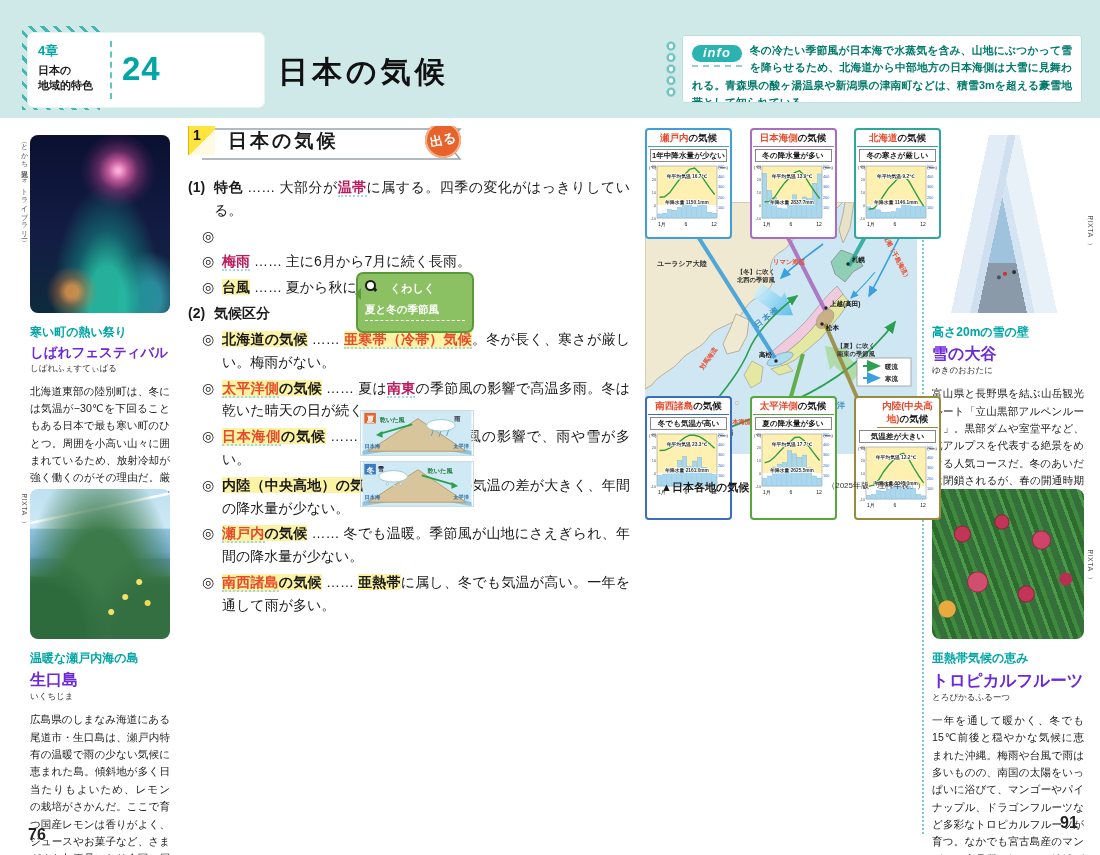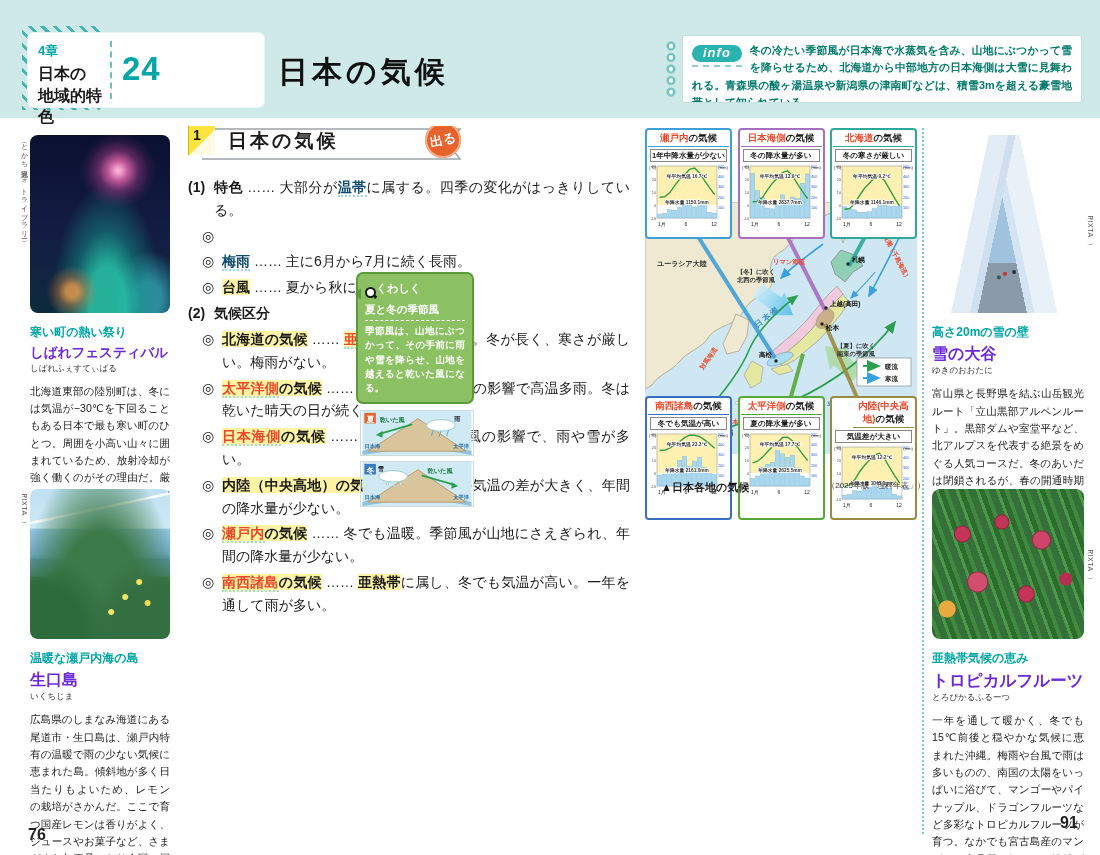--- a/index.html
+++ b/index.html
@@ -7,21 +7,21 @@
   .page { position:relative; width:1100px; height:855px; background:#fff; overflow:hidden; color:#1a1a1a; }
 
   
   .topband { position:absolute; top:0; left:0; width:1100px; height:118px; background:#cfe9e8; }
   .hatch { position:absolute; left:22px; top:26px; width:78px; height:84px;
            background:repeating-linear-gradient(45deg,#45b5b2 0 3px,#cfe9e8 3px 9px); }
   .headerbox { position:absolute; left:28px; top:33px; width:236px; height:74px; background:#fff;
                border-radius:6px; display:flex; align-items:stretch; box-shadow:0 0 0 1px #e8f4f4; }
   .chapter { width:82px; padding:9px 4px 6px 10px; }
   .chapter .ch-num { color:#00a6a6; font-weight:bold; font-size:13px; }
-  .chapter .ch-sub { font-size:16px; font-weight:bold; line-height:1.35; margin-top:3px; }
+  .chapter .ch-sub { font-size:11px; font-weight:bold; line-height:1.35; margin-top:3px; }
   .ch-div { border-left:2px dashed #5fc4c2; margin:8px 0; }
   .lesson-num { font-size:33px; color:#00a6a6; font-weight:bold; padding:17px 6px 0 10px; letter-spacing:1px; }
   .page-title { position:absolute; left:278px; top:52px; font-size:30px; font-weight:bold; letter-spacing:4px; color:#111; }
 
   .coil { position:absolute; left:664px; top:40px; width:14px; height:58px;
           background:radial-gradient(circle at 7px 6px, #fff 2px, #6fc4c2 2.5px, #6fc4c2 4px, transparent 5px);
           background-size:14px 11.5px; }
   .infobox { position:absolute; left:682px; top:35px; width:400px; height:68px; background:#fff;
              border:1.5px solid #bfe0e0; border-radius:3px; padding:6px 9px 4px 9px; overflow:hidden; }
   .info-badge-wrap { float:left; margin:1px 8px 2px 0; text-align:center; }
@@ -90,42 +90,42 @@
            background:#e8622c; color:#fff; font-weight:bold; display:flex; align-items:center; justify-content:center;
            transform:rotate(-12deg); font-size:13px; letter-spacing:0; box-shadow:inset 0 0 0 2px #f8b08a; }
   .mcontent { position:relative; margin-top:10px; font-size:14px; line-height:1.63; }
   .mline { display:flex; margin-bottom:3px; }
   .mline .marker { flex:0 0 26px; font-weight:bold; }
   .mline.lv2 { padding-left:14px; }
   .mline.lv2 .marker { flex:0 0 20px; font-weight:normal; color:#222; }
   .mline.narrow .mbody { margin-right:132px; }
   .mbody { flex:1; text-align:justify; }
   .s-p { } .s-bold { font-weight:bold; }
-  .s-red { color:#0c4a6e; font-weight:bold; border-bottom:2px dotted #9fd8ef; }
+  .s-red { color:#be185d; font-weight:bold; border-bottom:2px dotted #9fd8ef; }
   .s-hl { font-weight:bold; background:#fdf3a4; }
   .s-redhl { color:#e8492a; font-weight:bold; background:#fdf3a4; border-bottom:2px dotted #9fd8ef; }
 
   .kuwashiku { position:absolute; left:168px; top:96px; width:118px; background:#8cc163;
                border:2px solid #5a9a3a; border-radius:7px; padding:6px 7px 7px; z-index:3; }
   .kuwashiku:before { content:""; position:absolute; left:-9px; top:14px; border:6px solid transparent; border-right-color:#5a9a3a; }
-  .kw-label { display:flex; align-items:flex-end; gap:0; color:#fff; font-weight:bold; font-size:11px; }
+  .kw-label { display:flex; align-items:flex-start; gap:14px; color:#fff; font-weight:bold; font-size:11px; }
   .kw-mag { width:11px; height:11px; position:relative; flex:0 0 11px; }
   .kw-mag:before { content:""; position:absolute; left:0; top:0; width:7px; height:7px; border:2px solid #1a1a1a; border-radius:50%; background:#fff; }
   .kw-mag:after { content:""; position:absolute; left:8px; top:8px; width:4px; height:2.5px; background:#1a1a1a; transform:rotate(45deg); }
   .kw-title { color:#fff; font-weight:bold; font-size:10.5px; border-bottom:1.5px dashed #fff; padding:3px 0 2px; margin-bottom:3px; }
   .kw-body { color:#fff; font-size:9.5px; line-height:1.5; font-weight:600; text-align:justify; }
 
   .sdiagrams { position:absolute; left:172px; top:234px; width:114px; z-index:3; }
   .sdiagrams svg { display:block; margin-bottom:5px; border:1px solid #cdd; }
 
   
   .mapcol { position:absolute; left:645px; top:128px; width:272px; }
   .mapwrap { position:relative; height:372px; }
   .mapsvg { position:absolute; left:0; top:74px; z-index:1; }
-  .cbrow { position:absolute; left:0; width:272px; display:flex; justify-content:space-between; z-index:4; }
+  .cbrow { position:absolute; left:0; width:296px; display:flex; justify-content:space-between; z-index:4; }
   .cbrow.r1 { top:0; } .cbrow.r2 { top:268px; }
   .cbox { width:87px; background:#fff; border-radius:4px; padding:1px; }
   .cb-title { font-size:9.5px; font-weight:bold; text-align:center; padding:1px 0; border-bottom-width:1.5px; border-bottom-style:solid; }
   .cb-title .rg { color:#e8492a; }
   .cb-note { margin:2px 2px 0; border:1px solid #888; font-size:7.6px; font-weight:bold; text-align:center; padding:1px 0; line-height:1.2; }
   .mapcaption { position:absolute; top:352px; left:16px; width:264px; display:flex; justify-content:space-between; align-items:flex-start; z-index:5; }
   .mapcaption .cap { font-size:11px; font-weight:bold; }
   .mapcaption .src { font-size:8px; color:#333; }
 
   .vdivider { position:absolute; left:922px; top:128px; height:706px; border-left:2px dotted #7fc9c9; }
@@ -238,21 +238,20 @@
             <div class="mbody"><span class="s-redhl">南西諸島</span><span class="s-hl">の気候</span><span class="s-p"> …… </span><span class="s-hl">亜熱帯</span><span class="s-p">に属し、冬でも気温が高い。一年を通して雨が多い。</span></div>
           </div>
         </div>
 
       <div class="kuwashiku">
         <div class="kw-label">
           <span class="kw-mag"></span>
           <span>くわしく</span>
         </div>
         <div class="kw-title">夏と冬の季節風</div>
-        <div class="kw-body">季節風は、山地にぶつかって、その手前に雨や雪を降らせ、山地を越えると乾いた風になる。</div>
       </div>
 
       <div class="sdiagrams">
         <svg width="114" height="46" viewBox="0 0 114 46">
           <rect width="114" height="46" fill="#cfe9f5"></rect>
           <polygon points="0,42 10,38 40,40 0,46" fill="#8fc3e0"></polygon>
           <polygon points="114,42 100,38 80,40 114,46" fill="#8fc3e0"></polygon>
           <polygon points="6,42 58,8 108,42" fill="#d9c59b" stroke="#b89a6a" stroke-width="1"></polygon>
           <ellipse cx="82" cy="15" rx="15" ry="6" fill="#fff" stroke="#9cc" stroke-width="1"></ellipse>
           <line x1="74" y1="20" x2="72" y2="26" stroke="#5aa0d0" stroke-width="1"></line>

